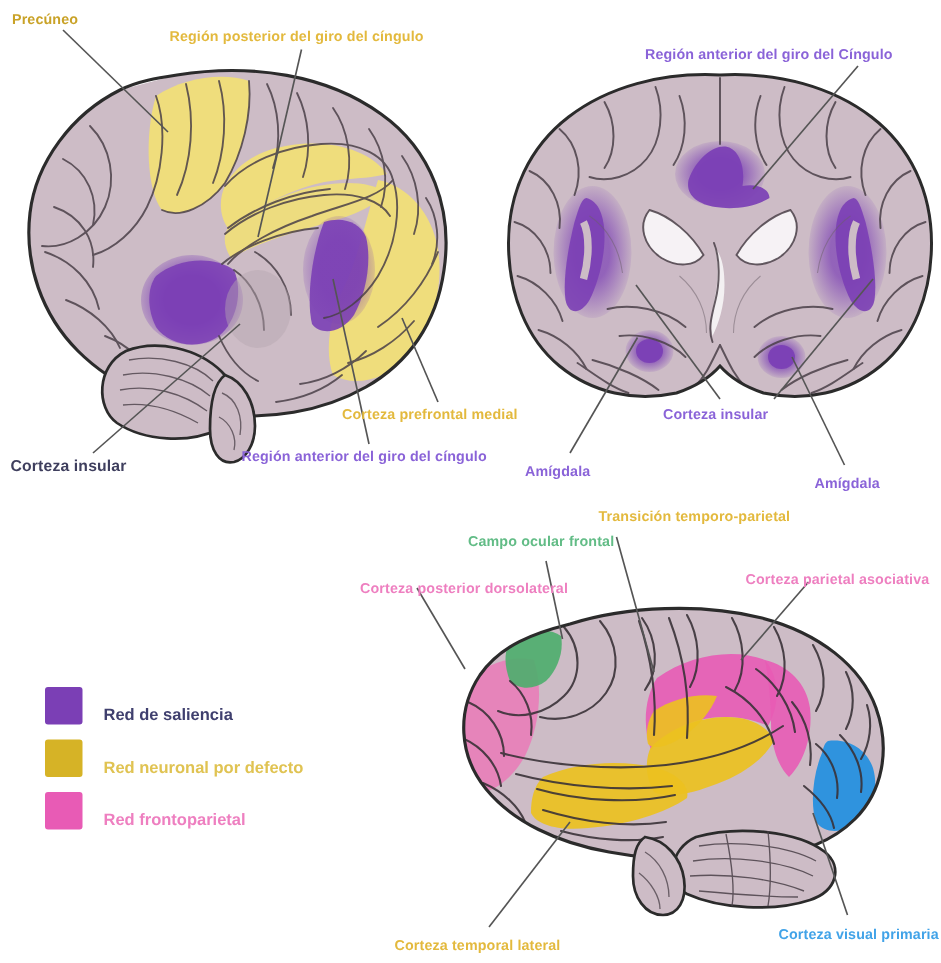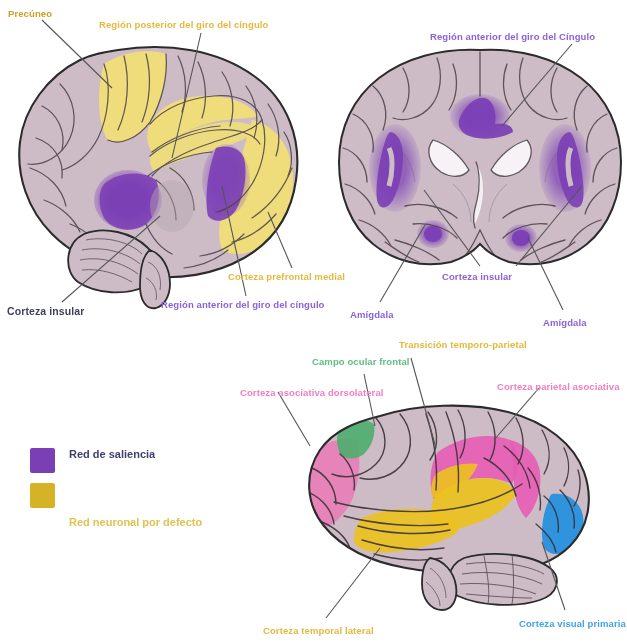--- a/index.html
+++ b/index.html
@@ -6,21 +6,21 @@
   body{width:627px;height:642px;position:relative;overflow:hidden;
        font-family:"Liberation Sans",sans-serif;-webkit-font-smoothing:antialiased;}
   .stage{position:absolute;inset:0;border-radius:30px;}
   .lbl{position:absolute;font-size:9.5px;font-weight:bold;letter-spacing:.1px;
        white-space:nowrap;line-height:1.1;}
   .lbl.big{font-size:10.5px;}
   svg{display:block;overflow:visible;}
   .panel{position:absolute;}
   
   .legend{position:absolute;left:30px;top:448px;}
-  .lg-row{display:flex;align-items:flex-start;height:35px;}
+  .lg-row{display:flex;align-items:flex-end;height:35px;}
   .sw{width:25px;height:25px;border-radius:2px;flex:0 0 auto;}
   .lg-tx{margin-left:14px;font-size:11px;font-weight:bold;white-space:nowrap;}
 </style>
 </head>
 <body>
 
 <div class="stage">
 
   <div class="panel" style="left:0px;top:28px;">
   <svg width="320" height="290" viewBox="0 0 320 290">
@@ -361,46 +361,50 @@
       <line x1="134" y1="44" x2="145" y2="96"></line>
       <line x1="48" y1="62" x2="80" y2="116"></line>
       <line x1="309" y1="58" x2="264" y2="110"></line>
       <line x1="96" y1="288" x2="150" y2="218"></line>
       <line x1="335" y1="280" x2="312" y2="212"></line>
     </g>
   </svg>
 
   <div>
     <div class="lbl" style="left:8px;top:9px;color:#C9A227;">Precúneo</div>
-    <div class="lbl" style="left:99px;top:20px;color:#E3B93D;">Región posterior del giro del cíngulo</div>
+    <div class="lbl" style="left:113px;top:20px;color:#E3B93D;">Región posterior del giro del cíngulo</div>
     <div class="lbl" style="left:228px;top:272px;color:#E3B93D;">Corteza prefrontal medial</div>
     <div class="lbl" style="left:161px;top:300px;color:#8A63D8;">Región anterior del giro del cíngulo</div>
     <div class="lbl big" style="left:7px;top:306px;color:#3F3F5E;">Corteza insular</div>
   </div>
 
   <div>
     <div class="lbl" style="left:430px;top:32px;color:#8A63D8;">Región anterior del giro del Cíngulo</div>
     <div class="lbl" style="left:442px;top:272px;color:#8A63D8;">Corteza insular</div>
     <div class="lbl" style="left:350px;top:310px;color:#8A63D8;">Amígdala</div>
     <div class="lbl" style="left:543px;top:318px;color:#8A63D8;">Amígdala</div>
   </div>
 
   <div>
     <div class="lbl" style="left:399px;top:340px;color:#E3B93D;">Transición temporo-parietal</div>
     <div class="lbl" style="left:312px;top:357px;color:#62BC86;">Campo ocular frontal</div>
-    <div class="lbl" style="left:240px;top:388px;color:#EE7FC0;">Corteza asociativa dorsolateral</div>
+    <div class="lbl" style="left:240px;top:388px;color:#EE7FC0;">Corteza posterior dorsolateral</div>
     <div class="lbl" style="left:497px;top:382px;color:#EE7FC0;">Corteza parietal asociativa</div>
     <div class="lbl" style="left:263px;top:626px;color:#E3B93D;">Corteza temporal lateral</div>
     <div class="lbl" style="left:519px;top:619px;color:#41A3E8;">Corteza visual primaria</div>
   </div>
 
   <div class="legend">
     <div class="lg-row">
       <span class="sw" style="background:#7B3FB5;"></span>
       <span class="lg-tx" style="color:#3F3F6E;">Red de saliencia</span>
     </div>
     <div class="lg-row">
       <span class="sw" style="background:#D6B326;"></span>
       <span class="lg-tx" style="color:#E0C352;margin-top:33px;">Red neuronal por defecto</span>
     </div>
+    <div class="lg-row">
+      <span class="sw" style="background:#E85BB5;"></span>
+      <span class="lg-tx" style="color:#EE7FC0;">Red frontoparietal</span>
+    </div>
   </div>
 
 </div>
 
 </body></html>

